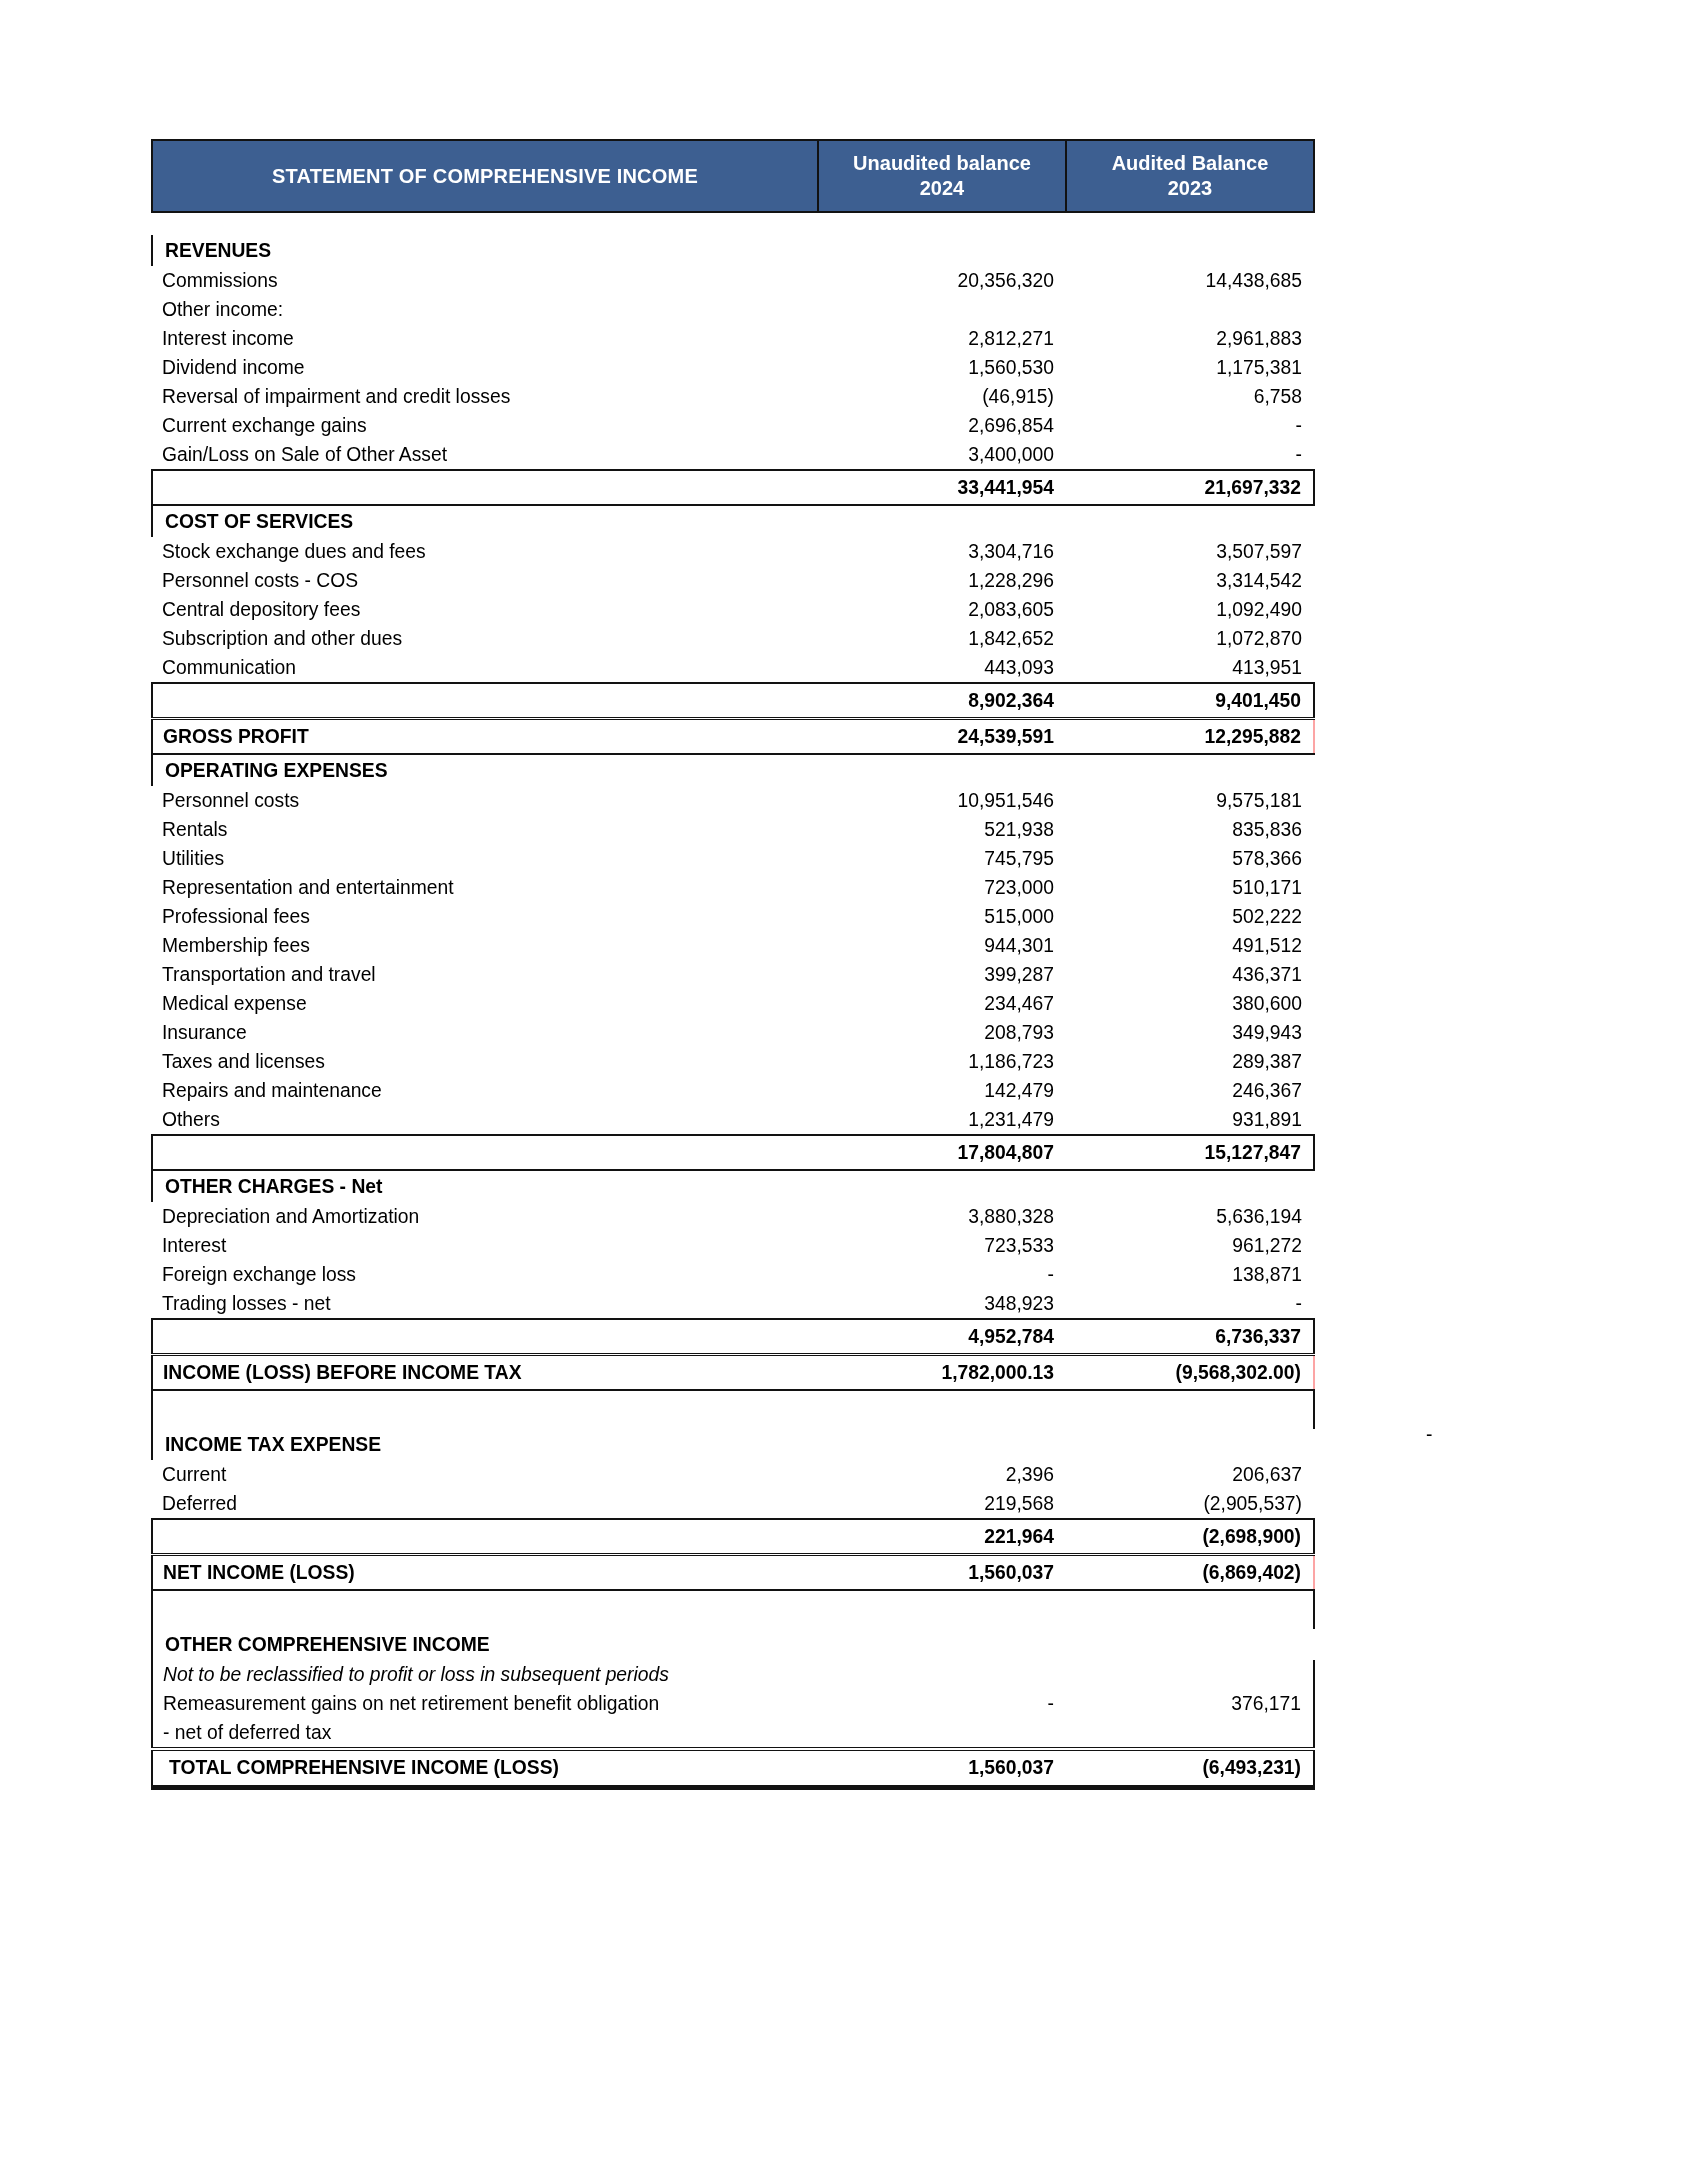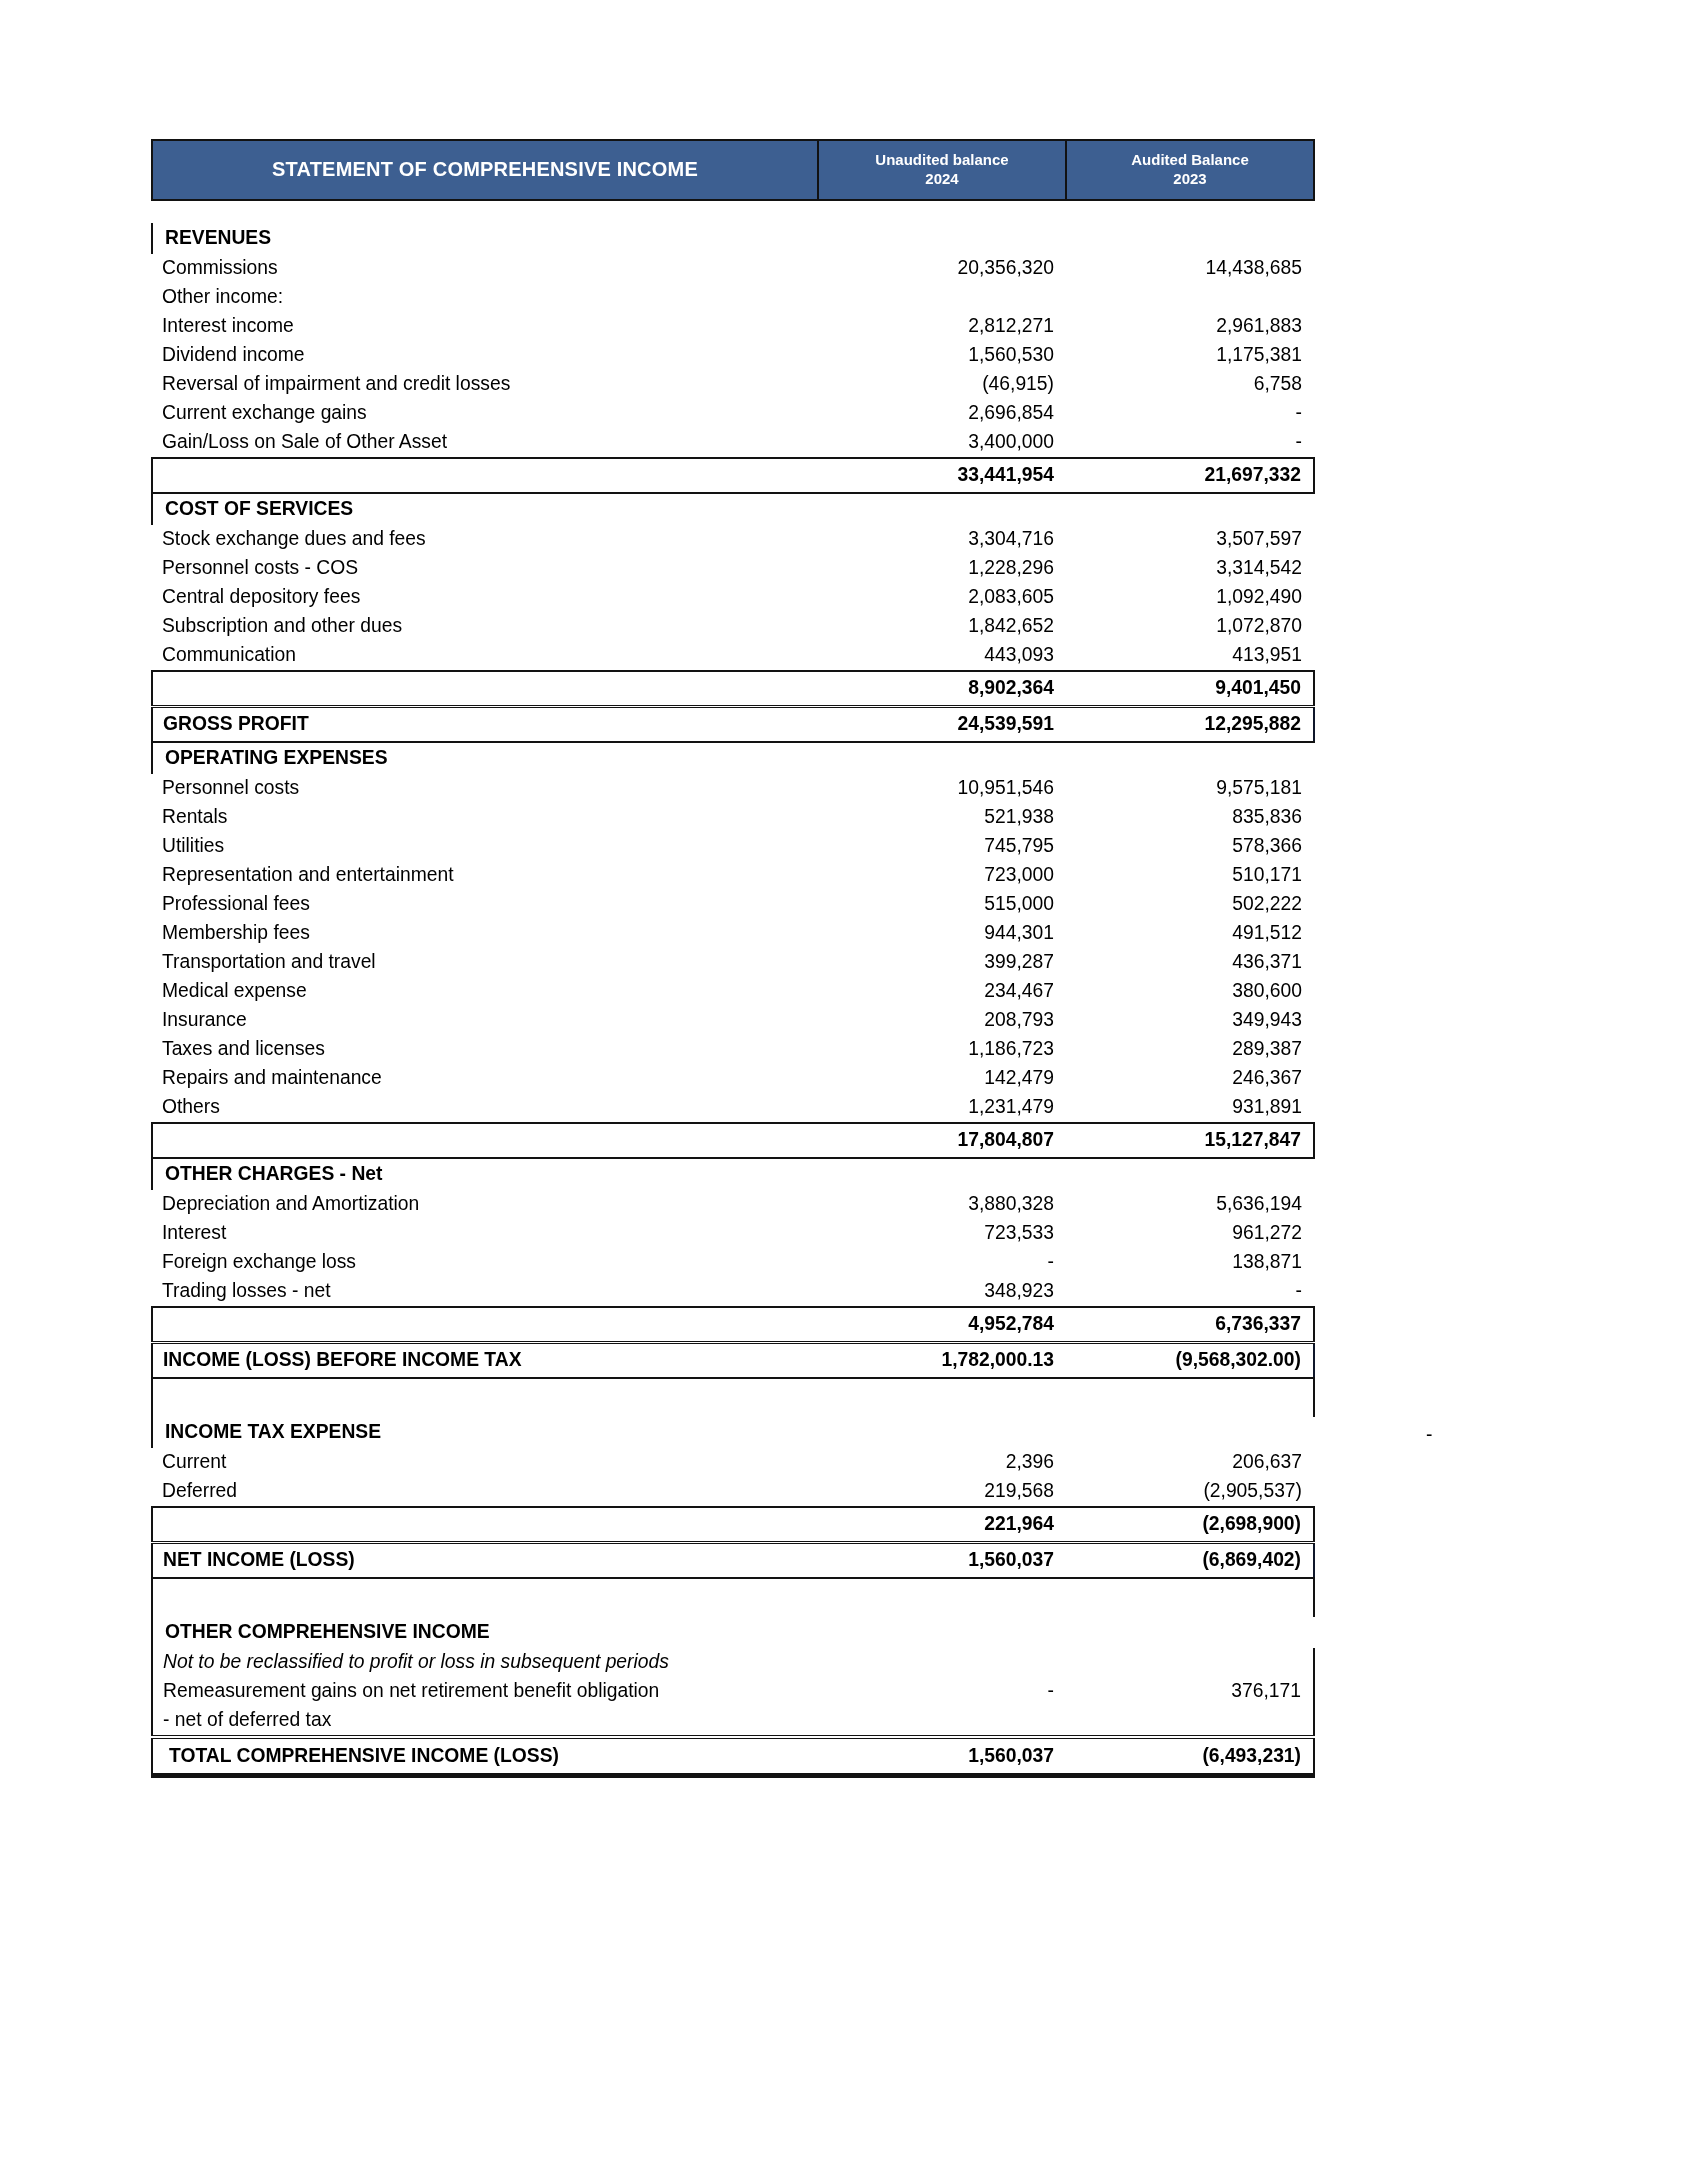--- a/index.html
+++ b/index.html
@@ -44,21 +44,21 @@
     vertical-align: middle;
     line-height: 1.25;
   }
   thead th.h-title {
     text-align: center;
     font-size: 20px;
     letter-spacing: 0.2px;
   }
   thead th.h-year {
     text-align: center;
-    font-size: 15px;
+    font-size: 20px;
   }
 
   
   tr.gap-row td { height: 22px; border: none; padding: 0; }
 
   
   tbody td {
     padding: 0 0 0 0;
     vertical-align: middle;
     border: none;
@@ -103,21 +103,21 @@
   
   tr.result td {
     font-weight: bold;
     border-top: 3px double #121212;
     border-bottom: 2px solid #121212;
     height: 33px;
   }
   tr.result td.label {
     border-left: 2px solid #121212;
   }
-  tr.result td.num:last-child { border-right: 2px solid #0f172a; }
+  tr.result td.num:last-child { border-right: 2px solid #fca5a5; }
 
   
   tr.grand td {
     font-weight: bold;
     border-top: 4px double #121212;
     border-bottom: 5px solid #121212;
     height: 34px;
   }
   tr.grand td.label {
     border-left: 2px solid #121212;

